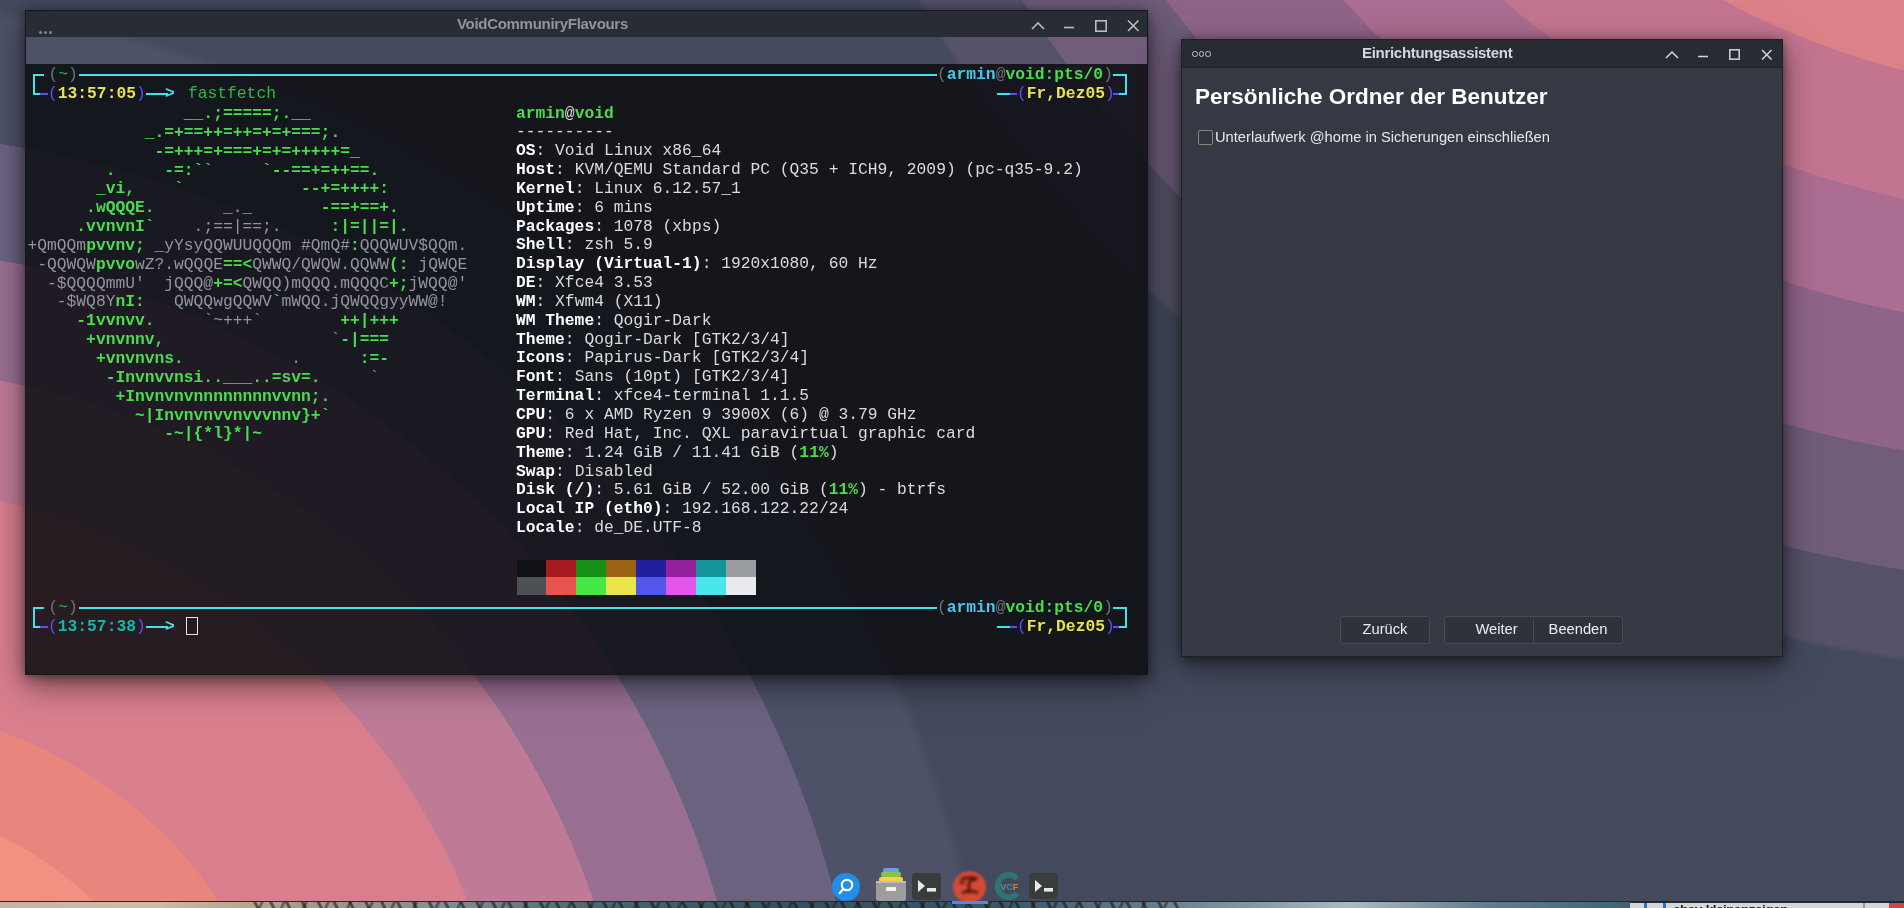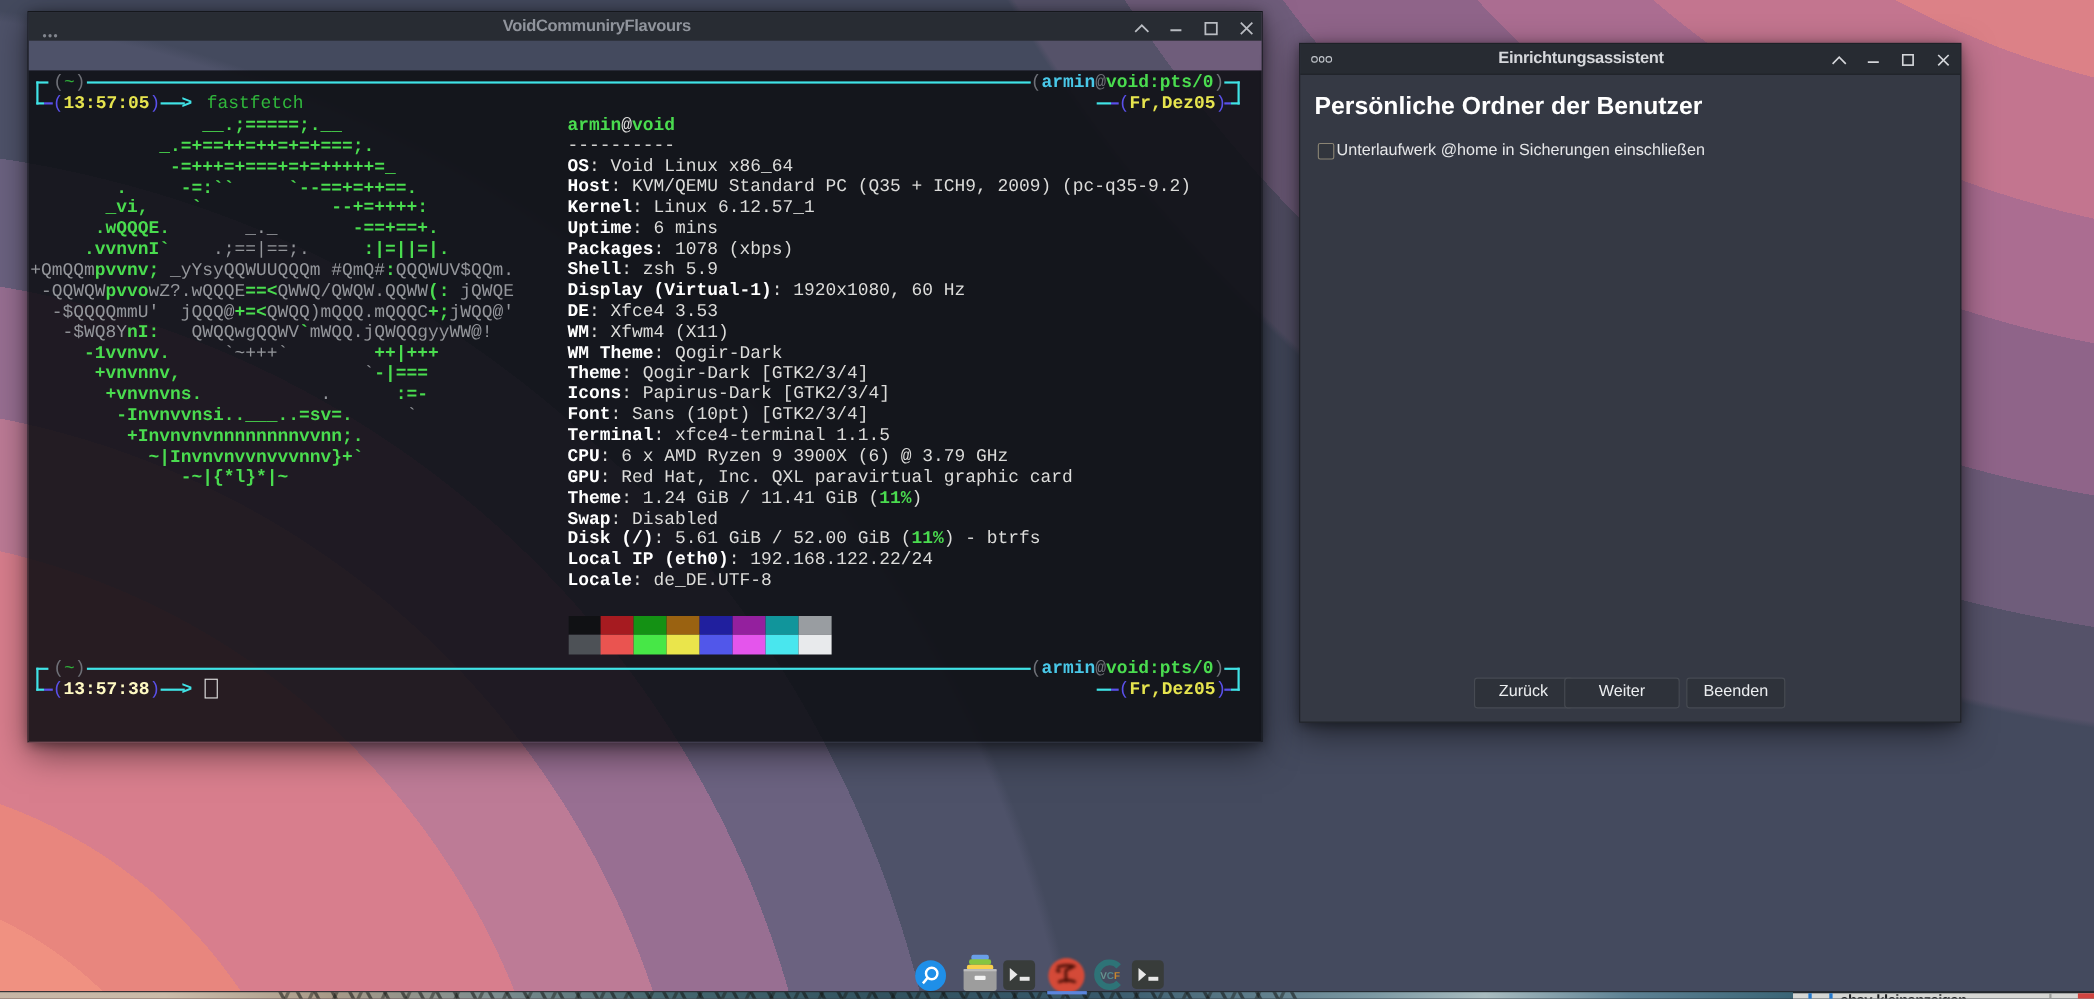--- a/index.html
+++ b/index.html
@@ -137,21 +137,21 @@
     <div style="position:absolute;left:725.8px;top:577.3px;width:30px;height:17.8px;background:#e8eaec"></div>
 <div class="pl" style="left:33px;top:606.5px;width:2px;height:21px;background:#40e3e6"></div>
     <div class="pl" style="left:33px;top:606.5px;width:11px;height:2px;background:#40e3e6"></div>
     <span class="mt" style="left:48.5px;top:598.0px"><span style="color:#6e7077">(</span><span style="color:#2fae3a">~</span><span style="color:#6e7077">)</span></span>
     <div class="pl" style="left:79px;top:606.5px;width:858px;height:2px;background:#40e3e6"></div>
     <span class="mt" style="left:937px;top:598.0px"><span style="color:#6e7077">(</span><span style="color:#49c8e8;font-weight:bold">armin</span><span style="color:#6e7077">@</span><span style="color:#4adc4f;font-weight:bold">void:pts/0</span><span style="color:#6e7077">)</span></span>
     <div class="pl" style="left:1113px;top:606.5px;width:14px;height:2px;background:#40e3e6"></div>
     <div class="pl" style="left:1125px;top:606.5px;width:2px;height:21px;background:#40e3e6"></div>
     <div class="pl" style="left:33px;top:625.5px;width:7px;height:2px;background:#40e3e6"></div>
     <div class="pl" style="left:40px;top:625.5px;width:8px;height:2px;background:#5a50ea"></div>
-    <span class="mt" style="left:48px;top:617.0px"><span style="color:#5a50ea">(</span><span style="color:#fef9c3;font-weight:bold">13:57:38</span><span style="color:#5a50ea">)</span></span>
+    <span class="mt" style="left:48px;top:617.0px"><span style="color:#5a50ea">(</span><span style="color:#14b8a6;font-weight:bold">13:57:38</span><span style="color:#5a50ea">)</span></span>
     <div class="pl" style="left:146px;top:625.5px;width:22px;height:2px;background:#40e3e6"></div>
     <span class="mt" style="left:165px;top:617.0px;color:#40e3e6;font-weight:bold">&gt;</span>
     <div class="pl" style="left:997px;top:625.5px;width:13px;height:2px;background:#40e3e6"></div>
     <div class="pl" style="left:1010px;top:625.5px;width:7px;height:2px;background:#5a50ea"></div>
     <span class="mt" style="left:1017px;top:617.0px"><span style="color:#5a50ea">(</span><span style="color:#e6e44e;font-weight:bold">Fr,Dez05</span><span style="color:#5a50ea">)</span></span>
     <div class="pl" style="left:1113px;top:625.5px;width:6px;height:2px;background:#5a50ea"></div>
     <div class="pl" style="left:1119px;top:625.5px;width:8px;height:2px;background:#40e3e6"></div>
     <div class="pl" style="left:186px;top:617.0px;width:11.5px;height:18px;border:1.5px solid #e8e8e8"></div>
 </div>
 
@@ -166,21 +166,21 @@
       <path d="M33 7.5 h10"></path>
       <rect x="64.8" y="0.8" width="9.4" height="9.4"></rect>
       <path d="M97 1 L106.5 10.5 M106.5 1 L97 10.5"></path>
     </svg>
   </div>
   <div style="position:absolute;left:13px;top:44px;color:#ffffff;font-weight:bold;font-size:22.5px">Persönliche Ordner der Benutzer</div>
   <div style="position:absolute;left:16px;top:90px;width:15px;height:15px;border:1px solid #8a8474;border-radius:2px;background:#31353d"></div>
   <div style="position:absolute;left:33px;top:89px;color:#e6e7e9;font-size:14.7px">Unterlaufwerk @home in Sicherungen einschließen</div>
   <div id="btnrow">
     <button style="left:158px;top:576px;width:90px">Zurück</button>
-    <button style="left:240px;top:576px;width:105px">Weiter</button>
+    <button style="left:262px;top:576px;width:105px">Weiter</button>
     <button style="left:351px;top:576px;width:90px">Beenden</button>
   </div>
 </div>
 
 <div id="dock" style="position:absolute;left:0;top:0;z-index:5">
   <div style="position:absolute;left:832px;top:873px;width:28px;height:28px;border-radius:50%;background:#1f8fe8"></div>
   <svg style="position:absolute;left:832px;top:873px" width="28" height="28" viewBox="0 0 28 28" fill="none" stroke="#ffffff" stroke-width="2.2">
     <circle cx="15" cy="12" r="5.2"></circle>
       <path d="M11.2 16 L7 21"></path>
   </svg>

